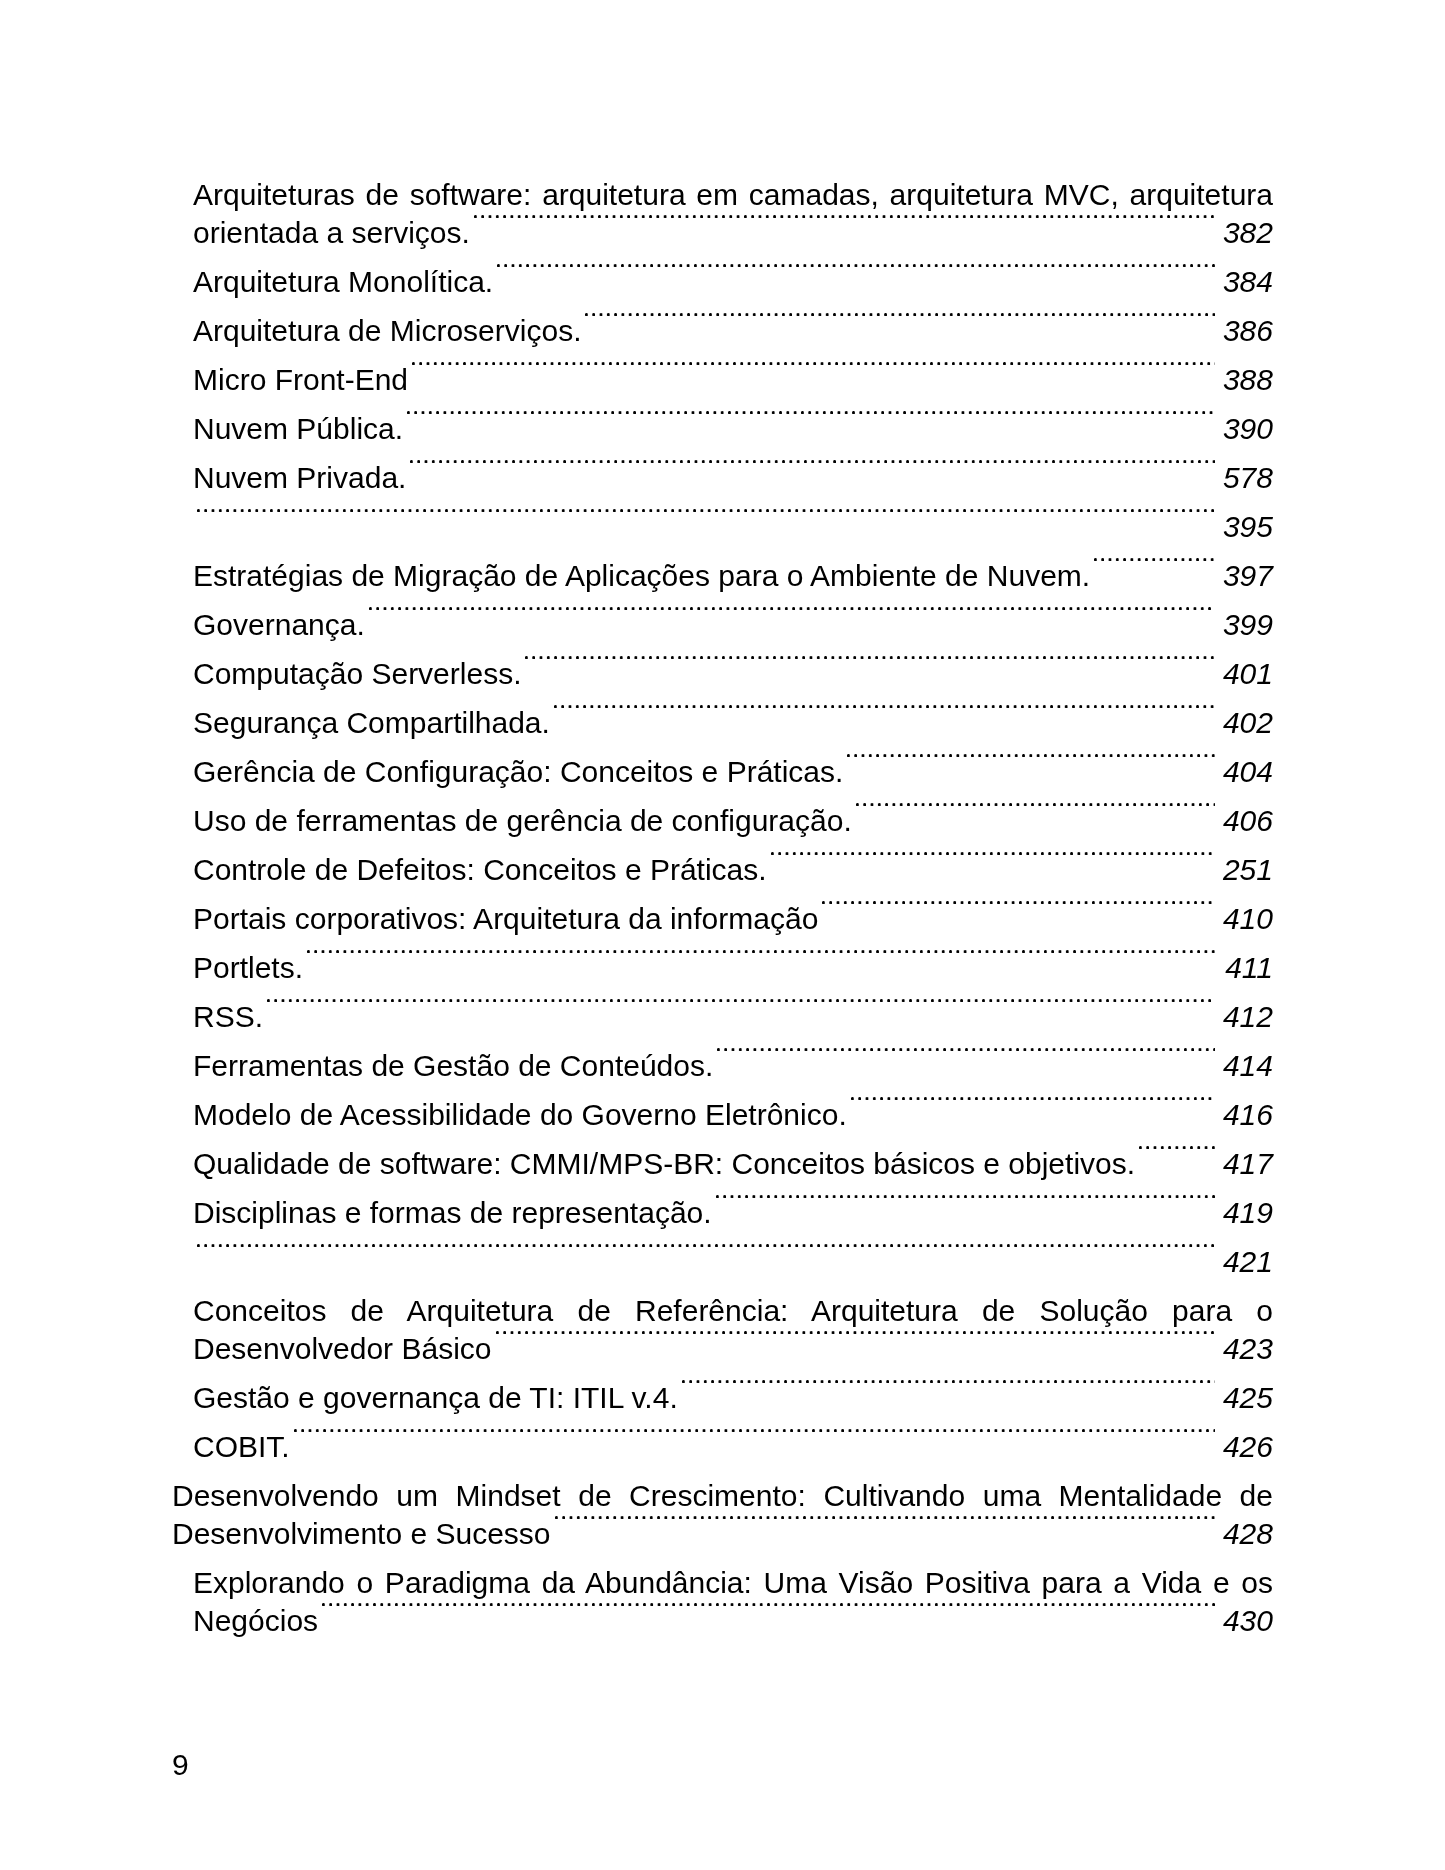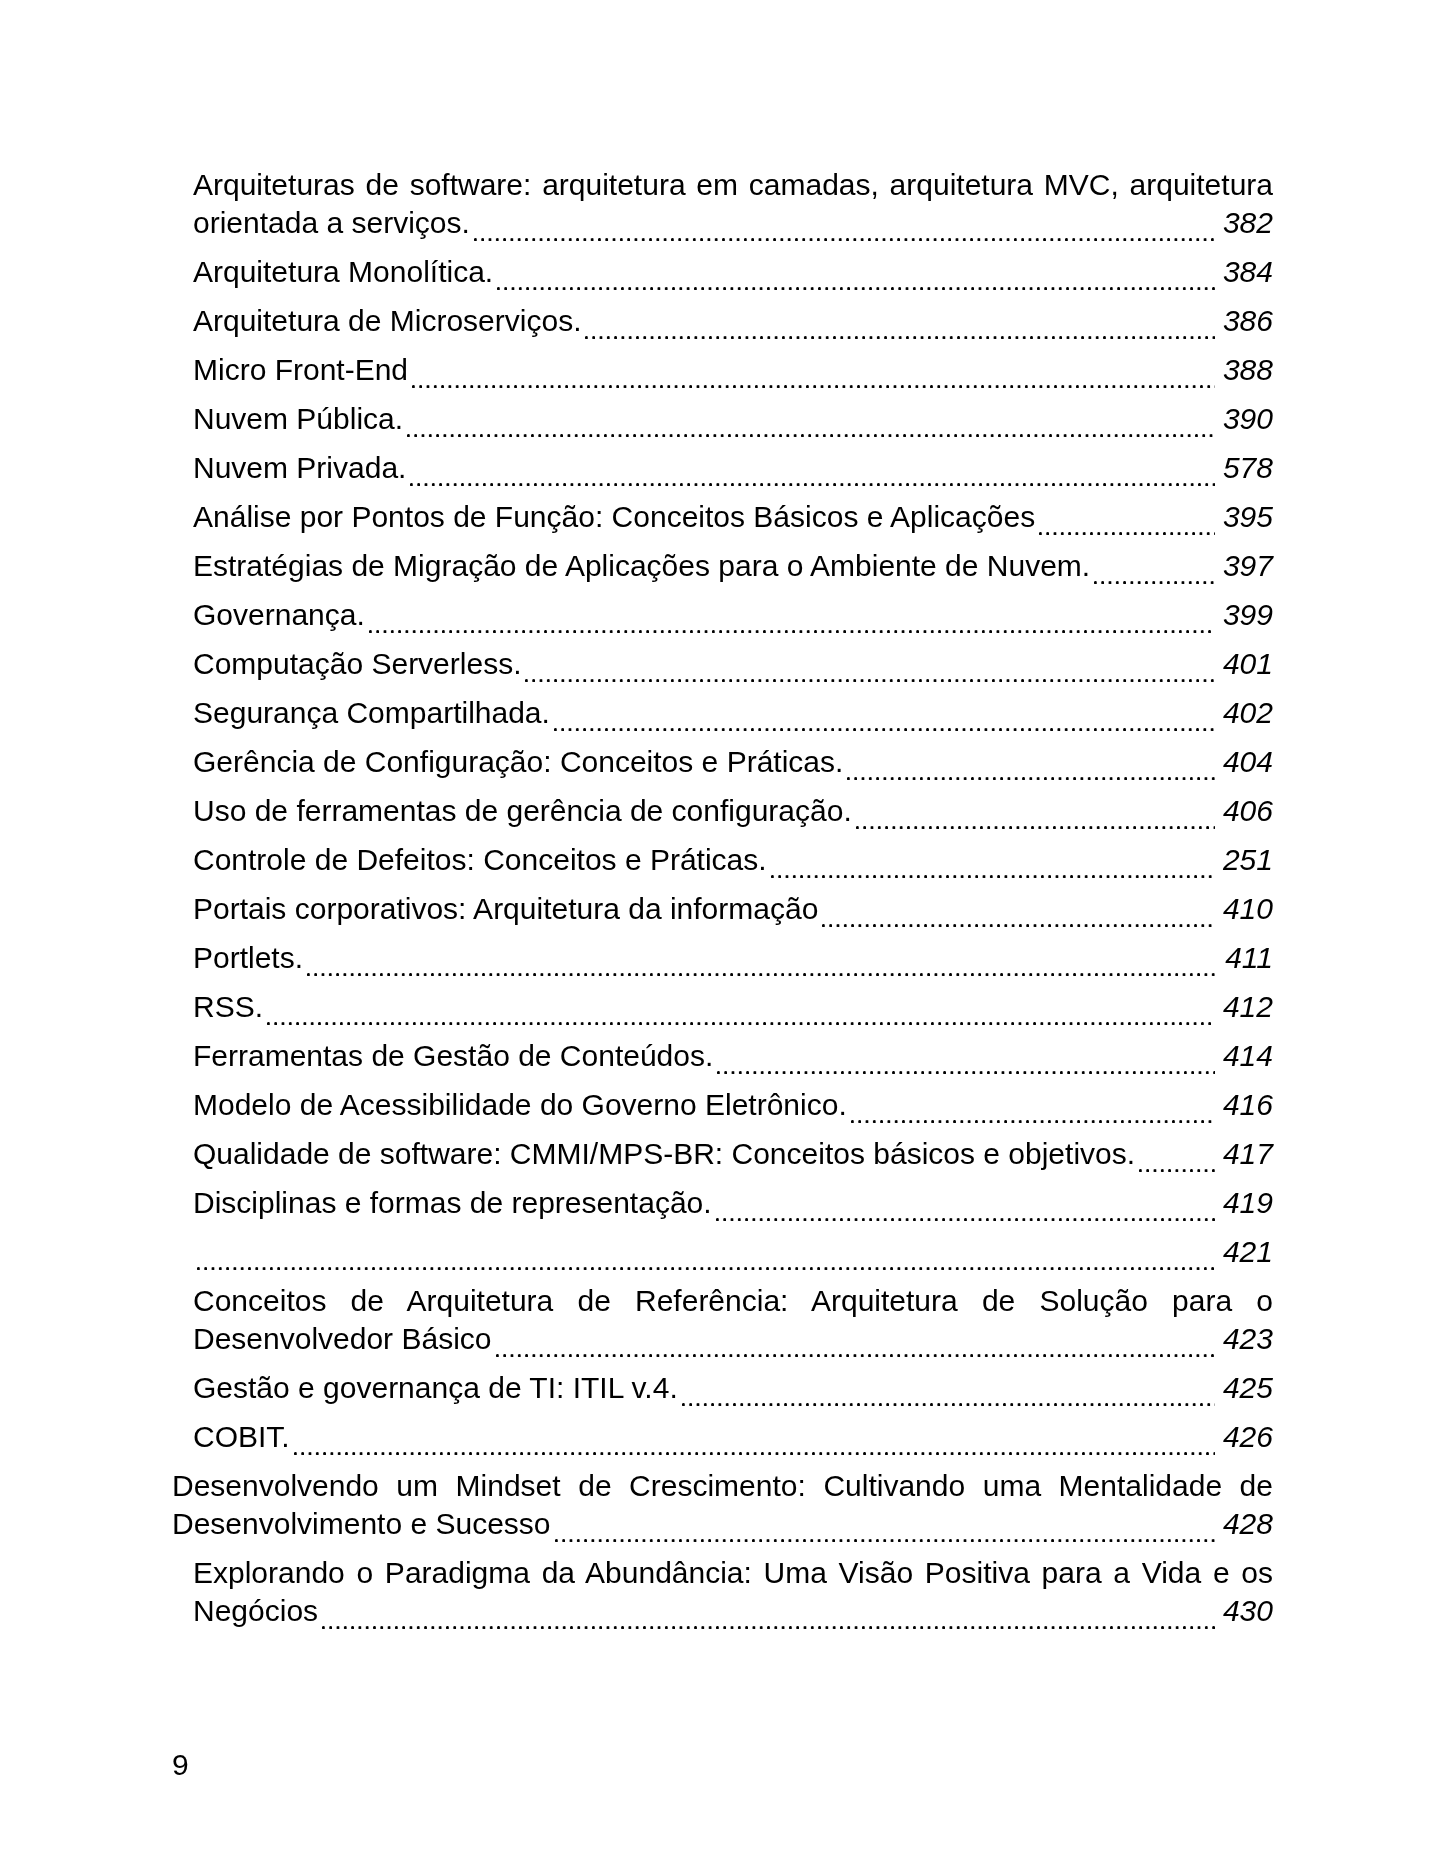--- a/index.html
+++ b/index.html
@@ -21,35 +21,36 @@
     position: absolute;
     top: 166px;
     left: 172px;
     right: 172px;
   }
   .toc-entry {
     margin-bottom: 11px;
   }
   .toc-entry.level-2 {
     margin-left: 21px;
+    margin-top: 10px;
   }
   .line {
     line-height: 38px;
   }
   
   .line.full {
     text-align: justify;
     text-align-last: justify;
     white-space: normal;
     overflow: hidden;
     height: 38px;
   }
   .line.last {
     display: flex;
-    align-items: flex-end;
+    align-items: flex-start;
   }
   .toc-text {
     flex: 0 0 auto;
     white-space: nowrap;
   }
   .leader {
     flex: 1 1 auto;
     min-width: 14px;
     height: 5px;
     margin: 0 8px 0 4px;
@@ -114,21 +115,20 @@
   </div>
       <div class="toc-entry level-2">
     <div class="line last">
       <span class="toc-text">Nuvem Privada.</span>
       <span class="leader"></span>
       <span class="toc-page">578</span>
     </div>
   </div>
       <div class="toc-entry level-2">
     <div class="line last">
-      <span class="toc-text">Análise por Pontos de Função: Conceitos Básicos e Aplicações</span>
       <span class="leader"></span>
       <span class="toc-page">395</span>
     </div>
   </div>
       <div class="toc-entry level-2">
     <div class="line last">
       <span class="toc-text">Estratégias de Migração de Aplicações para o Ambiente de Nuvem.</span>
       <span class="leader"></span>
       <span class="toc-page">397</span>
     </div>

